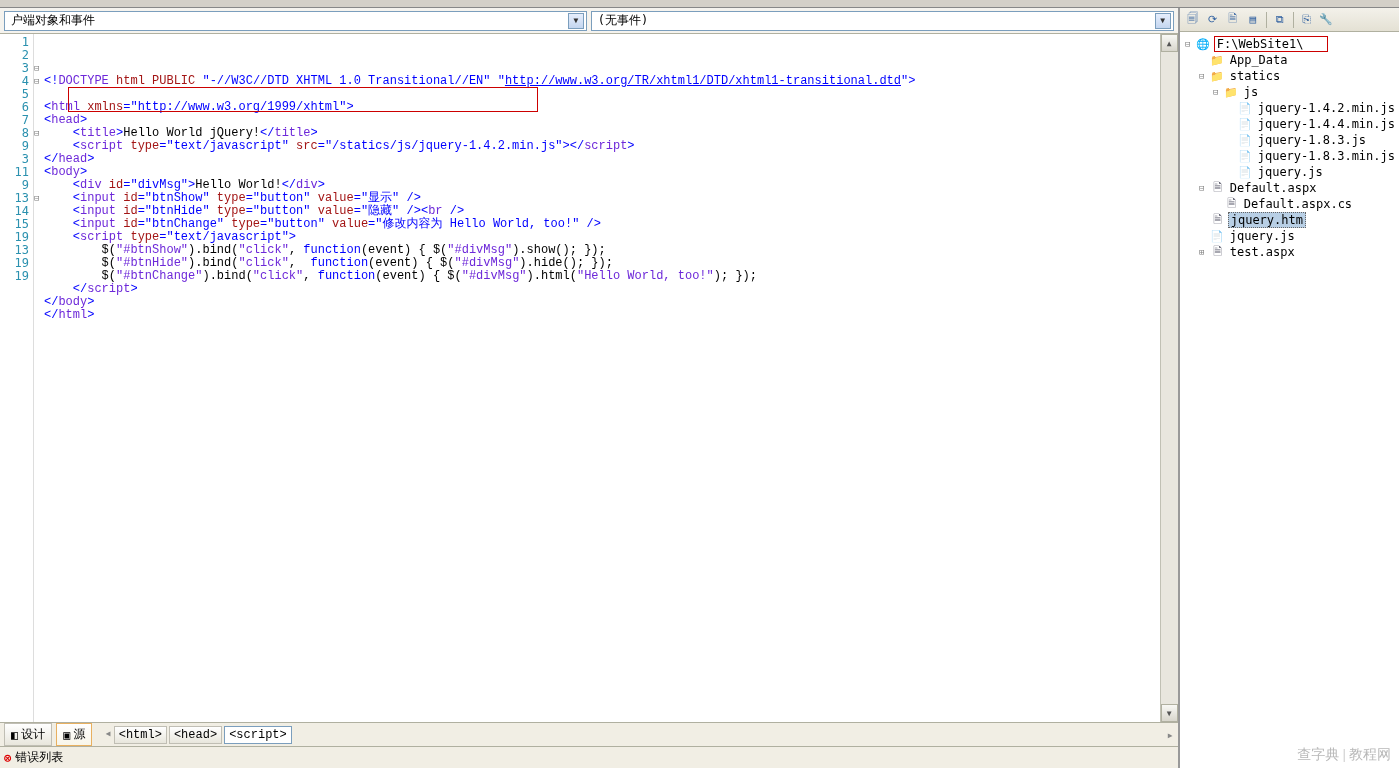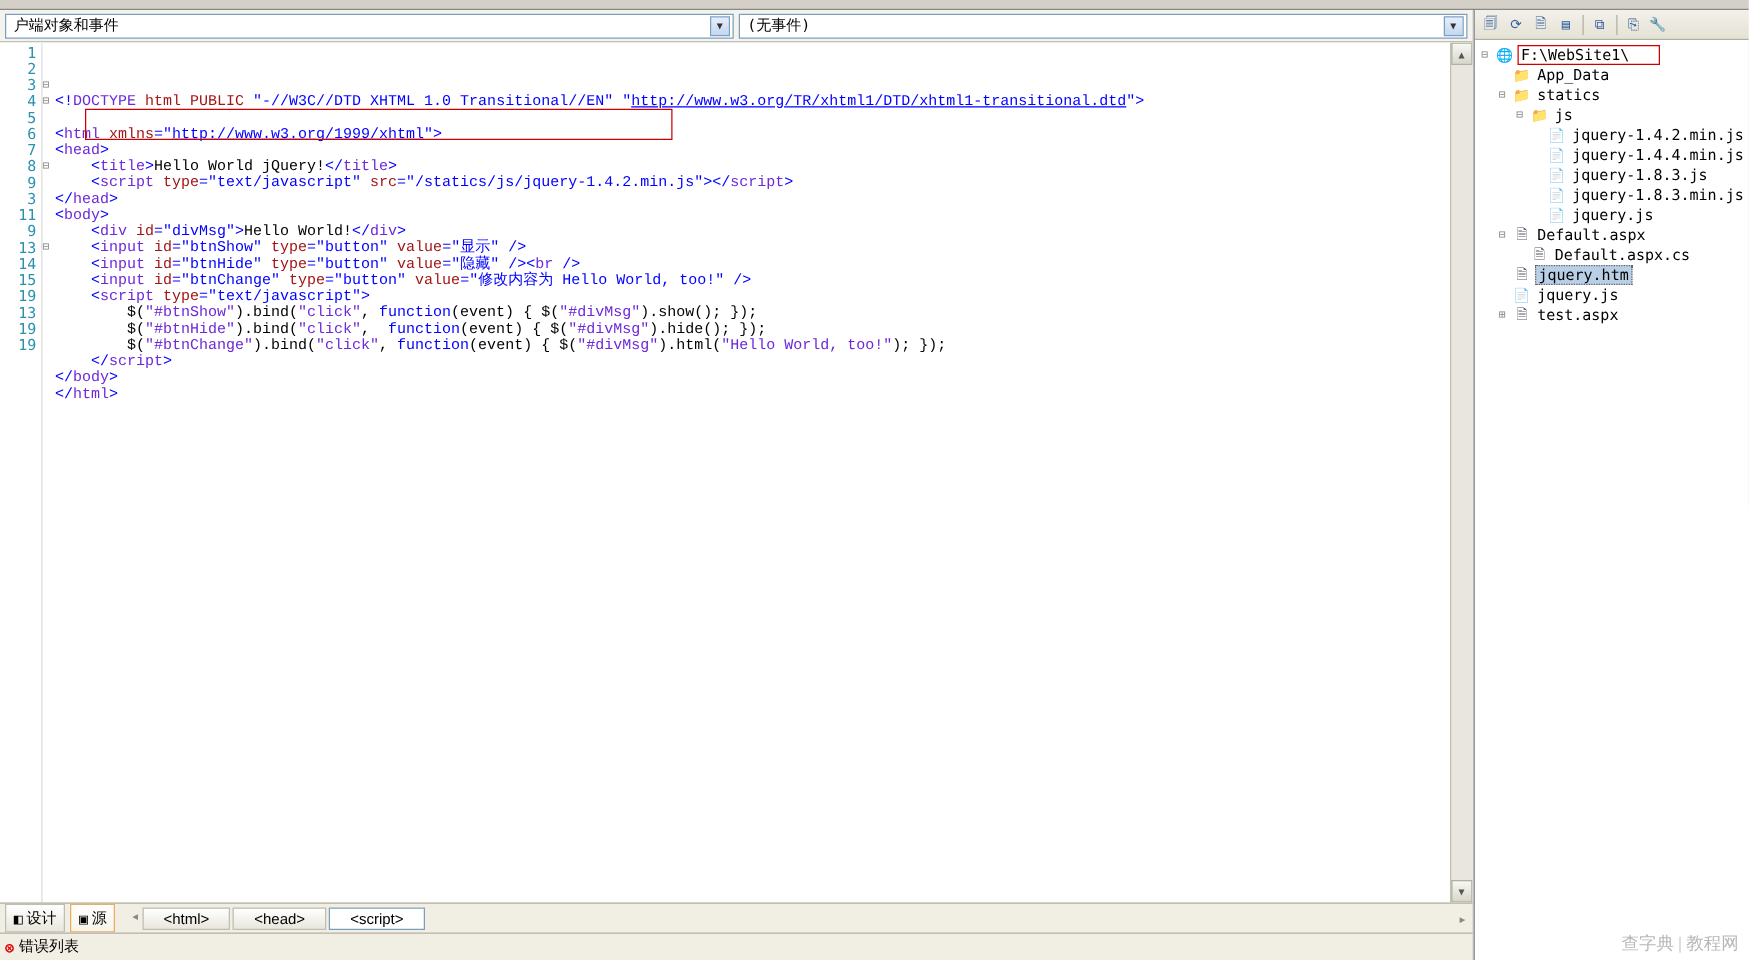--- a/index.html
+++ b/index.html
@@ -113,21 +113,21 @@
   background:#f1eee4;
   border-top:1px solid #b0b0a0;
   display:flex;
   align-items:center;
   padding:0 4px;
   gap:4px;
 }
 .bt-btn { padding:2px 6px; border:1px solid #c0beb4; background:linear-gradient(#fff,#e8e6dc); font-size:12px; display:flex;align-items:center;gap:3px;}
 .bt-btn.active { background:linear-gradient(#fff,#f8f5ea); border:1px solid #e8b060;}
 .breadcrumb { display:flex; gap:2px; margin-left:8px;}
-.bc-item { padding:1px 16px; border:1px solid #c0beb4; background:linear-gradient(#fff,#e8e6dc); font-family:Liberation Sans, sans-serif;}
+.bc-item { padding:1px 4px; border:1px solid #c0beb4; background:linear-gradient(#fff,#e8e6dc); font-family:Liberation Mono, monospace;}
 .bc-item.sel { background:#fff; border-color:#7b9ebd;}
 .error-tab {
   height:22px;
   background:#f1eee4;
   border-top:1px solid #b0b0a0;
   display:flex; align-items:center; padding-left:4px;
   gap:4px; font-size:12px;
 }
 .err-icon{color:#d00;font-weight:bold;}
 

